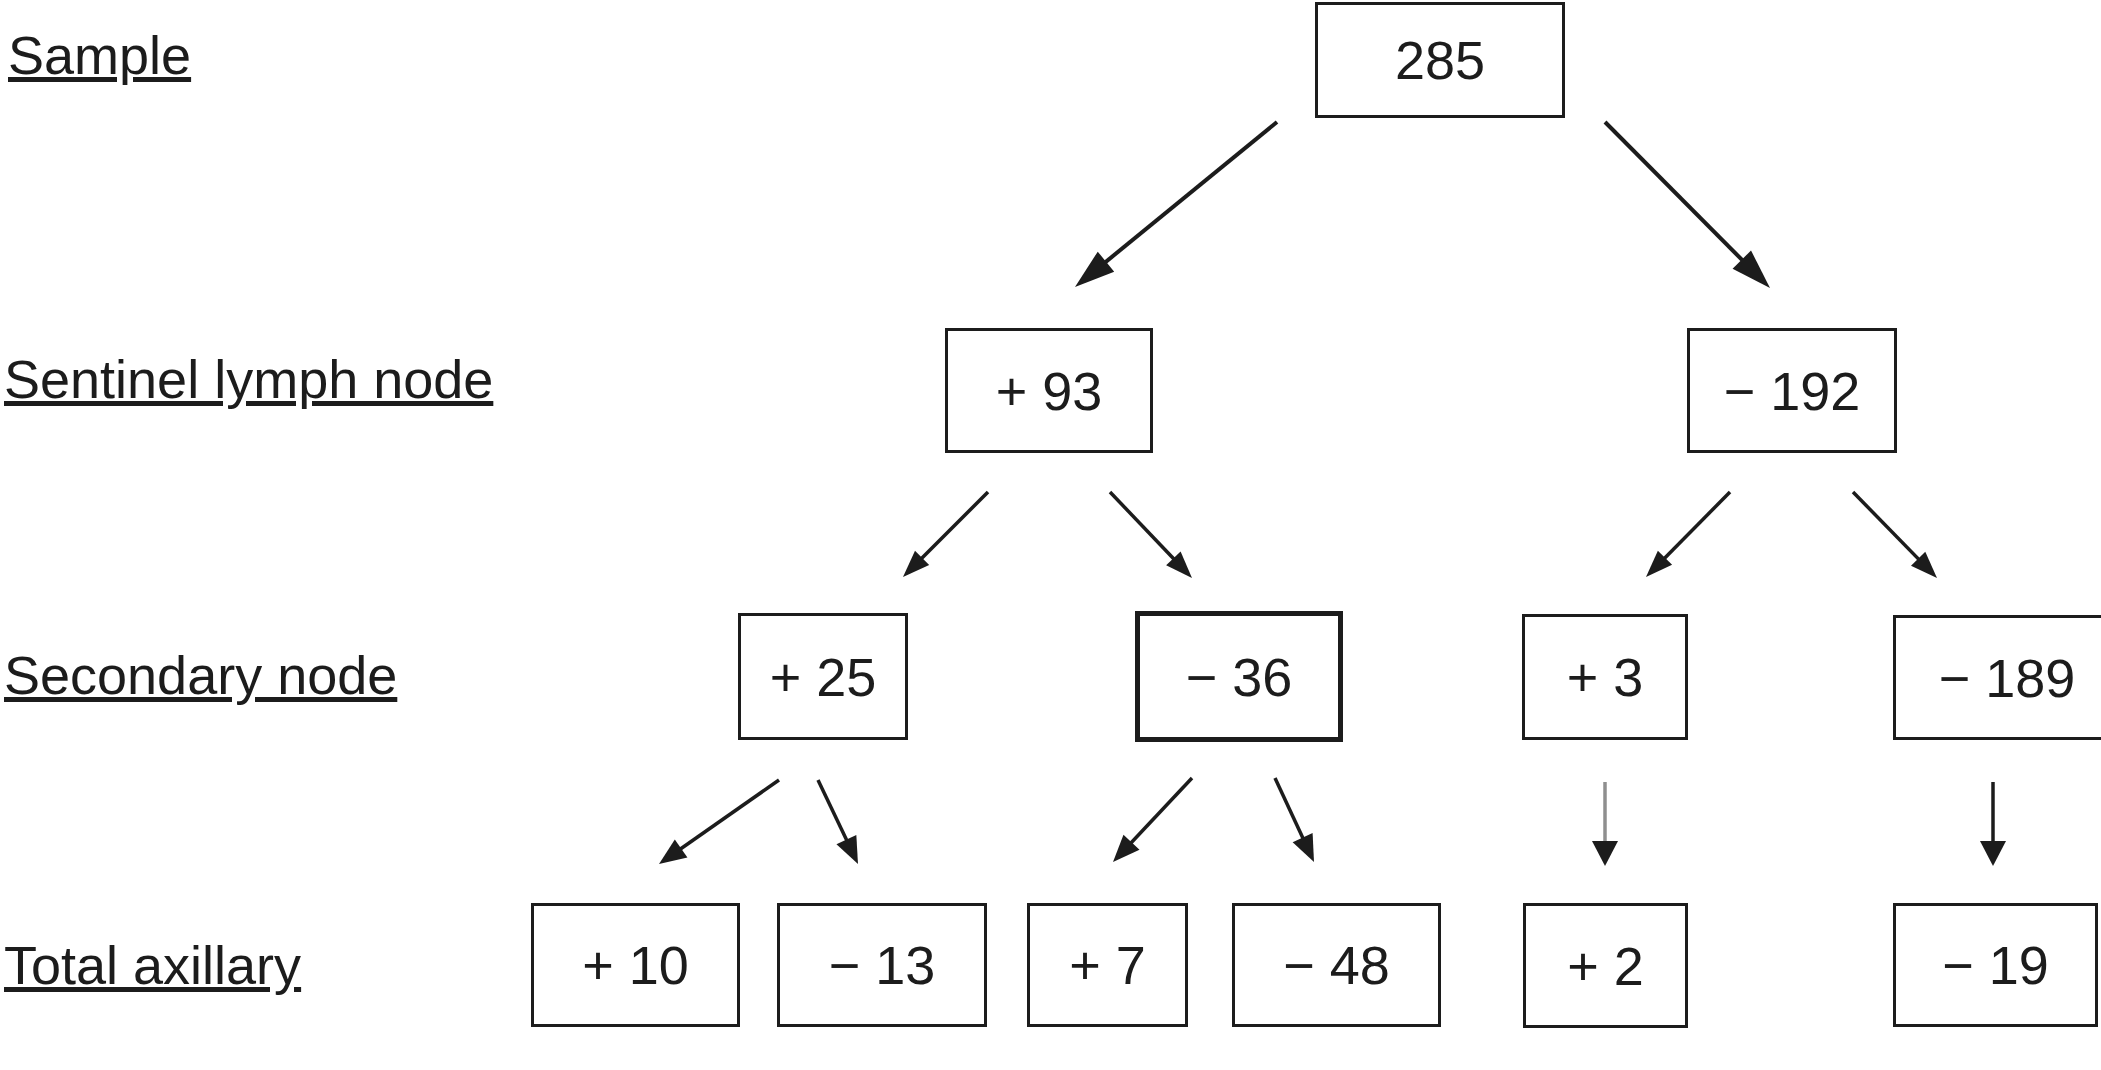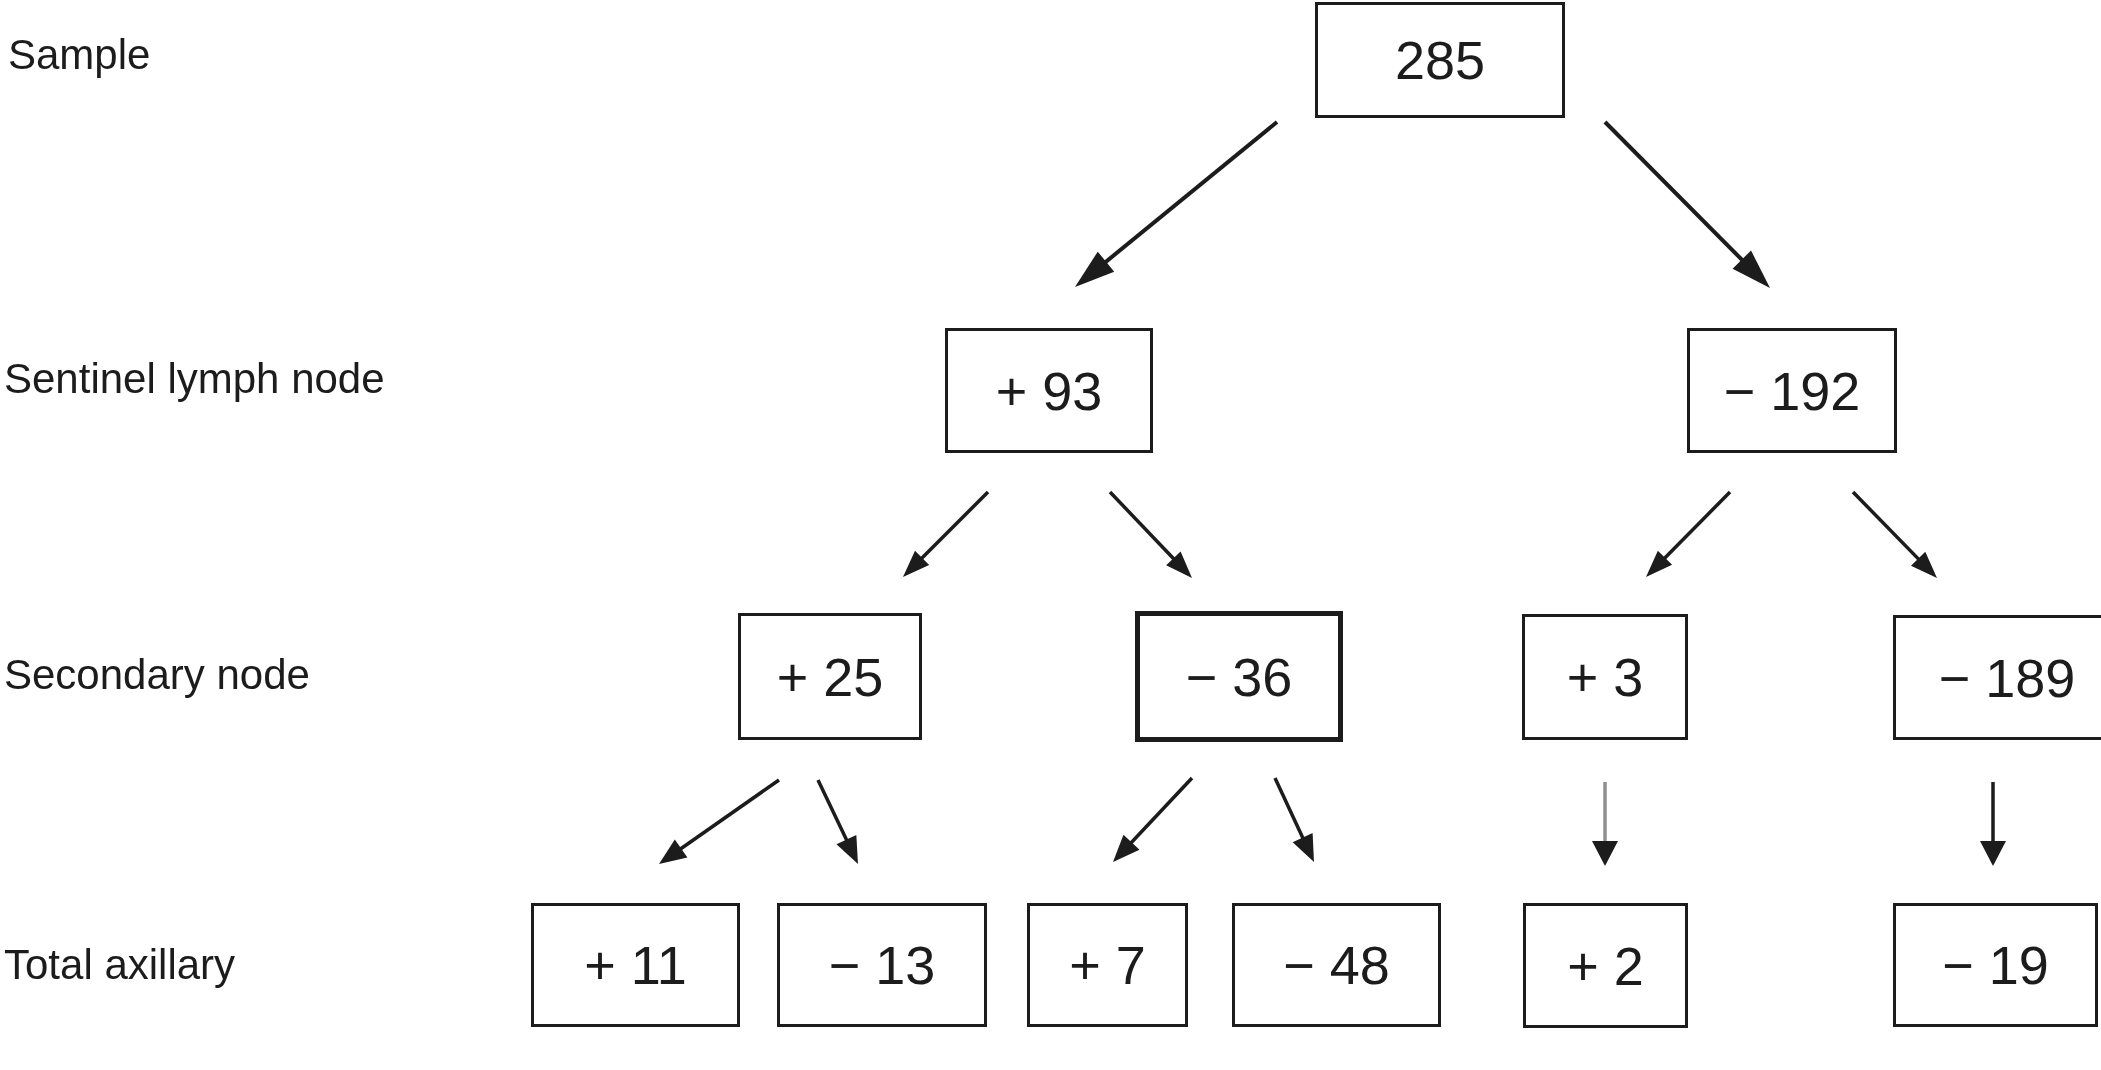--- a/index.html
+++ b/index.html
@@ -6,23 +6,24 @@
   #canvas{
     position:relative;
     width:2101px;height:1070px;
     background:#ffffff;
     font-family:"Liberation Sans","DejaVu Sans",sans-serif;
     overflow:hidden;
   }
   #edge-layer{position:absolute;left:0;top:0;width:2101px;height:1070px;}
   .row-label{
     position:absolute;
-    font-size:42px;
+    font-size:54px;
     line-height:70px;
     white-space:nowrap;
+    text-decoration:underline;
   }
   .node{
     position:absolute;
     box-sizing:border-box;
     background:#ffffff;
     display:flex;
     align-items:center;
     justify-content:center;
   }
   .node-label{
@@ -77,34 +78,34 @@
   <div id="node-layer">
       <div class="node" style="left: 1315px; top: 2px; width: 250px; height: 116px; border: 3px solid rgb(28, 28, 28);">
     <span class="node-label">285</span>
   </div>
       <div class="node" style="left: 945px; top: 328px; width: 208px; height: 125px; border: 3px solid rgb(28, 28, 28);">
     <span class="node-label">+ 93</span>
   </div>
       <div class="node" style="left: 1687px; top: 328px; width: 210px; height: 125px; border: 3px solid rgb(28, 28, 28);">
     <span class="node-label">− 192</span>
   </div>
-      <div class="node" style="left: 738px; top: 613px; width: 184px; height: 127px; border: 3px solid rgb(28, 28, 28);">
+      <div class="node" style="left: 738px; top: 613px; width: 170px; height: 127px; border: 3px solid rgb(28, 28, 28);">
     <span class="node-label">+ 25</span>
   </div>
       <div class="node" style="left: 1135px; top: 611px; width: 208px; height: 131px; border: 5px solid rgb(28, 28, 28);">
     <span class="node-label">− 36</span>
   </div>
       <div class="node" style="left: 1522px; top: 614px; width: 166px; height: 126px; border: 3px solid rgb(28, 28, 28);">
     <span class="node-label">+ 3</span>
   </div>
       <div class="node" style="left: 1893px; top: 615px; width: 228px; height: 125px; border: 3px solid rgb(28, 28, 28);">
     <span class="node-label">− 189</span>
   </div>
       <div class="node" style="left: 531px; top: 903px; width: 209px; height: 124px; border: 3px solid rgb(28, 28, 28);">
-    <span class="node-label">+ 11</span>
+    <span class="node-label">+ 10</span>
   </div>
       <div class="node" style="left: 777px; top: 903px; width: 210px; height: 124px; border: 3px solid rgb(28, 28, 28);">
     <span class="node-label">− 13</span>
   </div>
       <div class="node" style="left: 1027px; top: 903px; width: 161px; height: 124px; border: 3px solid rgb(28, 28, 28);">
     <span class="node-label">+ 7</span>
   </div>
       <div class="node" style="left: 1232px; top: 903px; width: 209px; height: 124px; border: 3px solid rgb(28, 28, 28);">
     <span class="node-label">− 48</span>
   </div>

